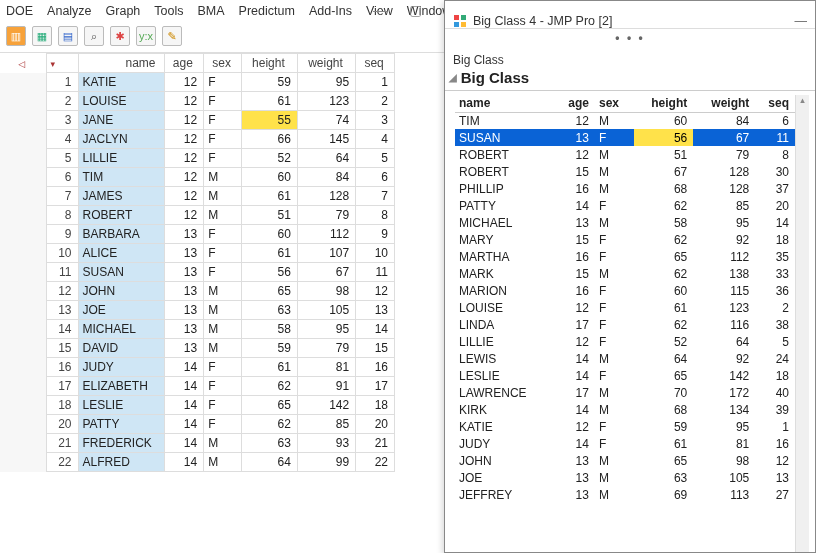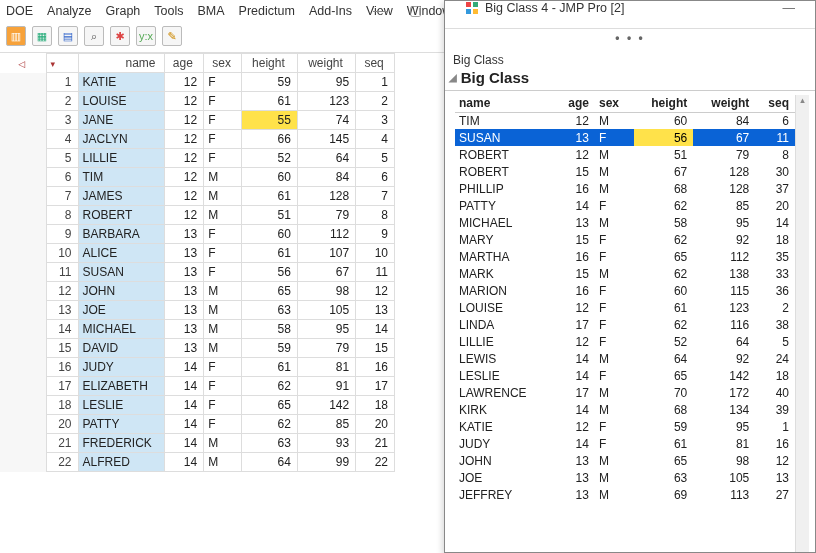--- a/index.html
+++ b/index.html
@@ -85,22 +85,22 @@
     height: 553px;
     background: #fff;
     border: 1px solid #888;
     box-shadow: -2px 2px 6px rgba(0,0,0,0.15);
     display: flex;
     flex-direction: column;
   }
   .win2-titlebar {
     height: 28px;
     display: flex;
-    align-items: flex-start;
-    padding: 0 20px;
+    align-items: flex-end;
+    padding: 0 8px;
     font-size: 12.5px;
     color: #333;
     border-bottom: 1px solid #ddd;
   }
   .win2-titlebar .logo {
     width:14px; height:14px; margin-right:6px;
     display:inline-flex; align-items:center; justify-content:center;
   }
   .win2-ctrls {
     margin-left: auto;

